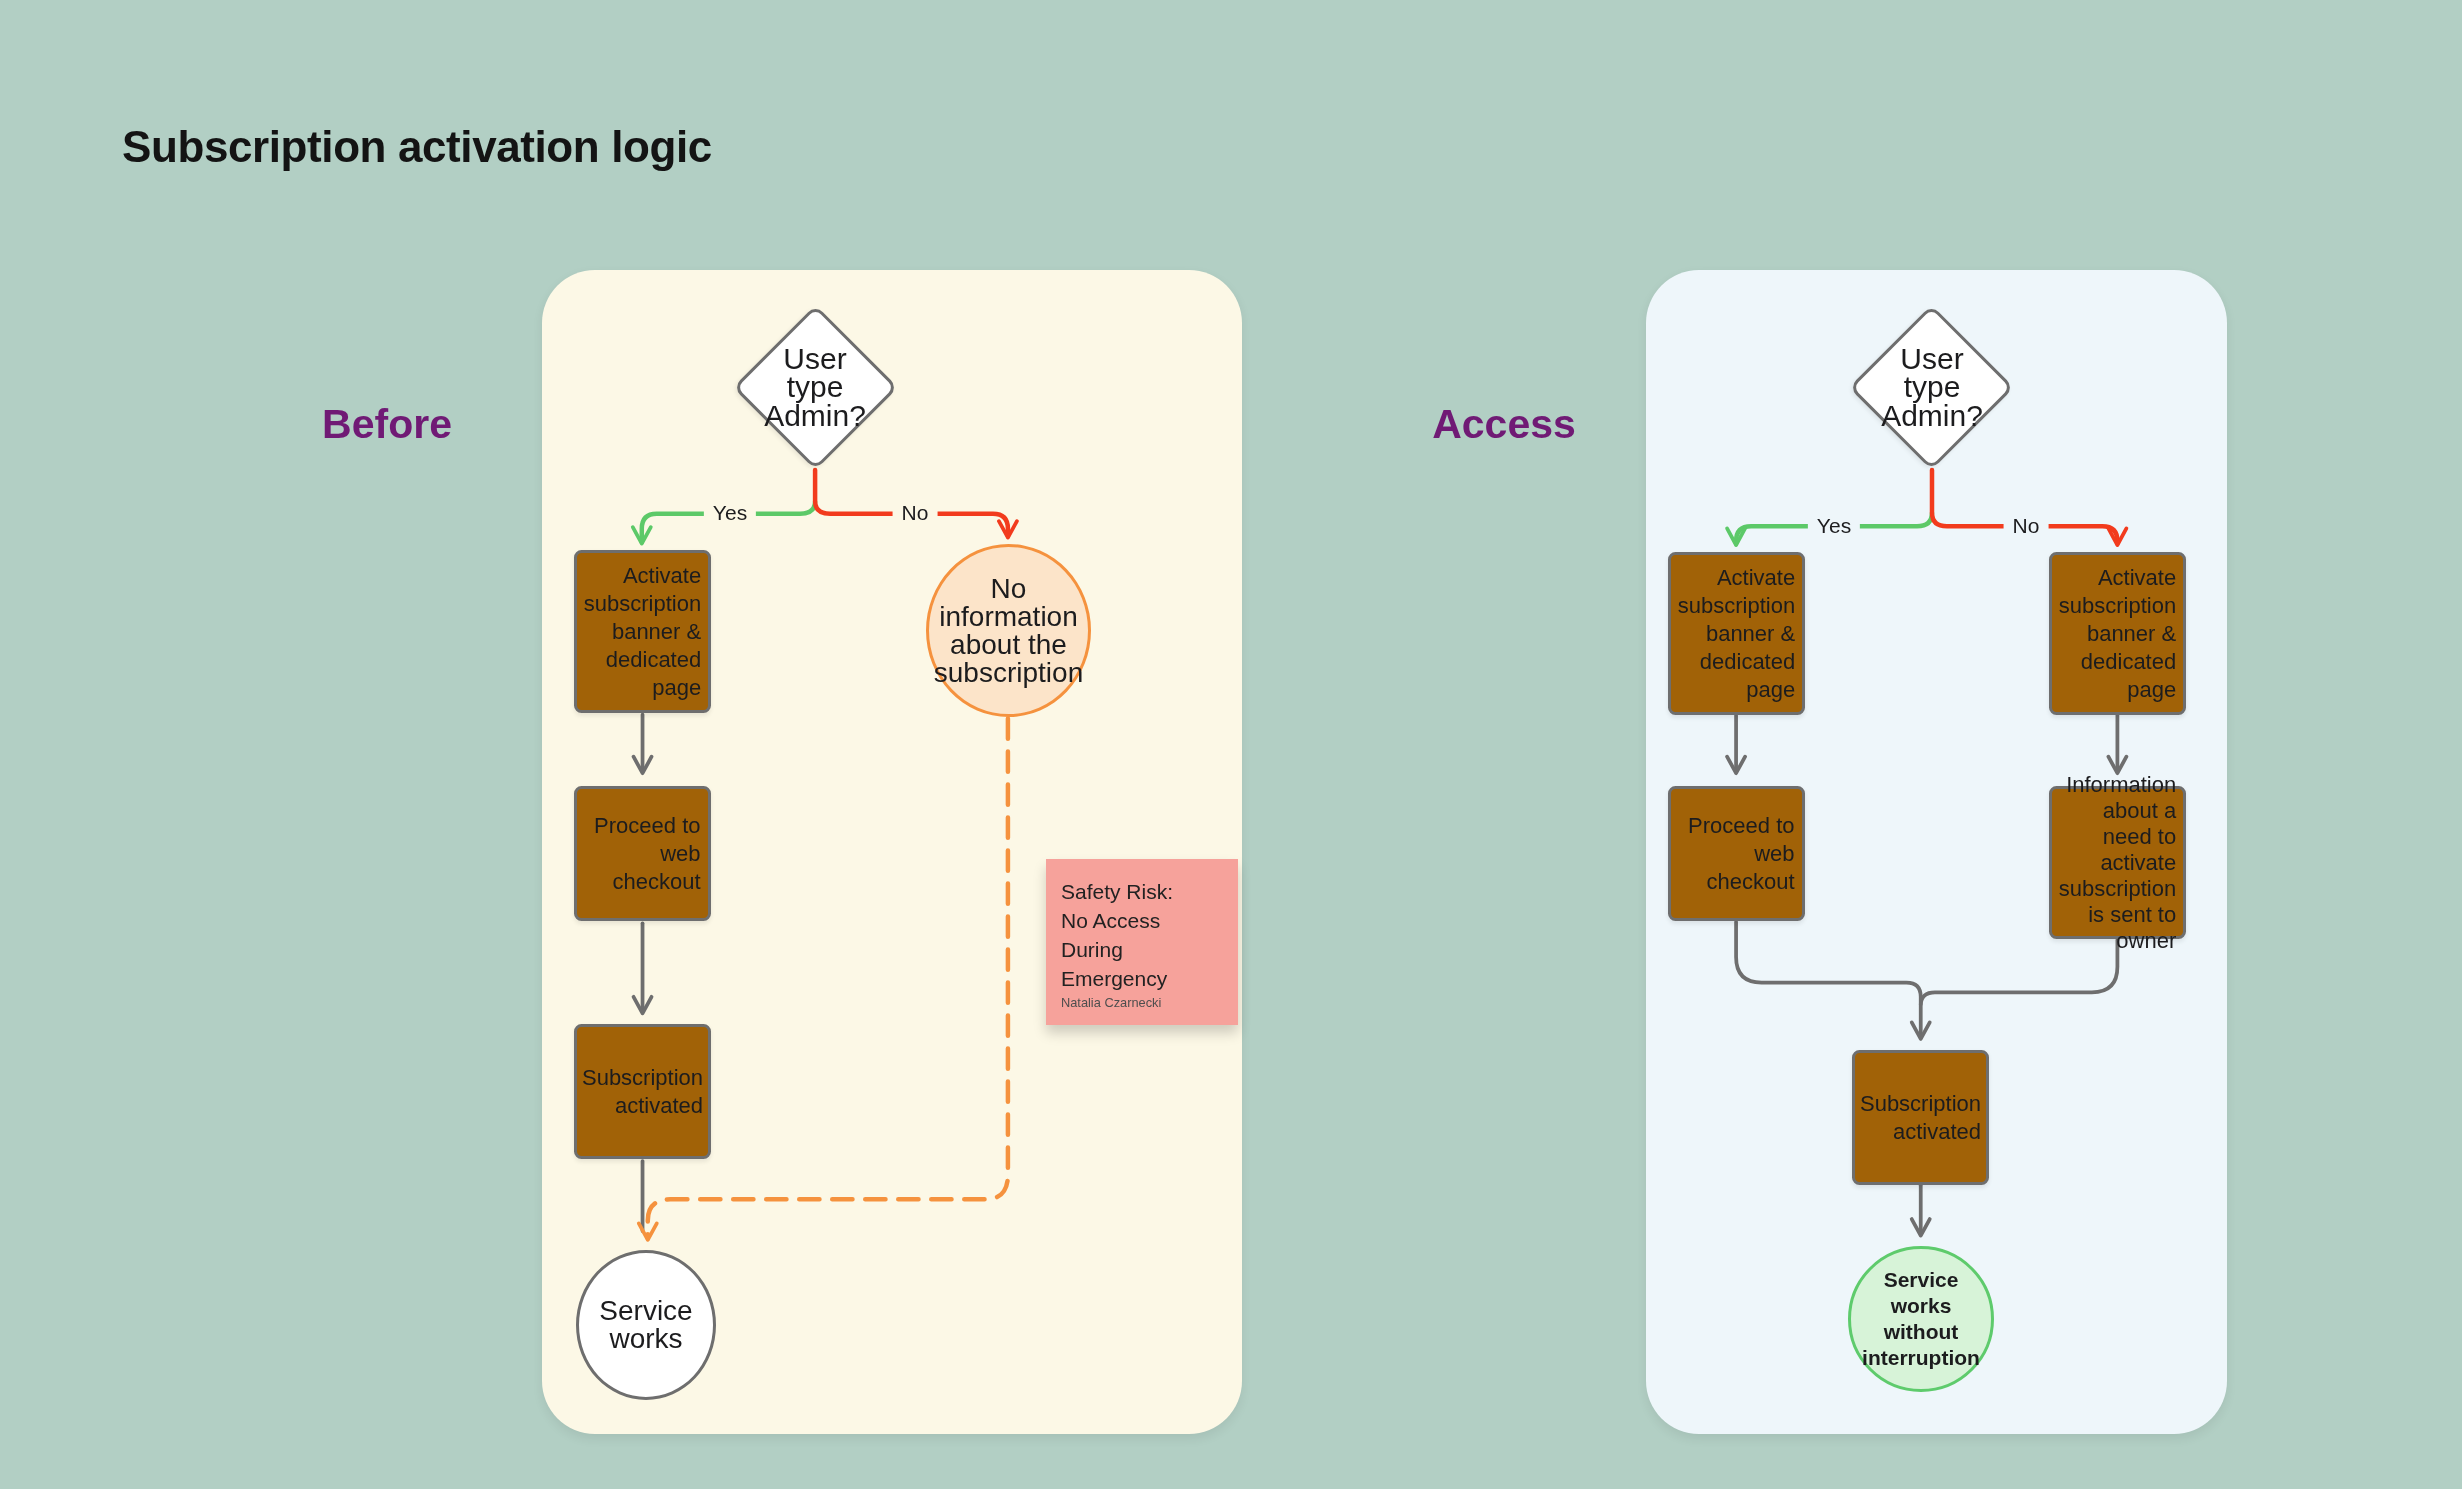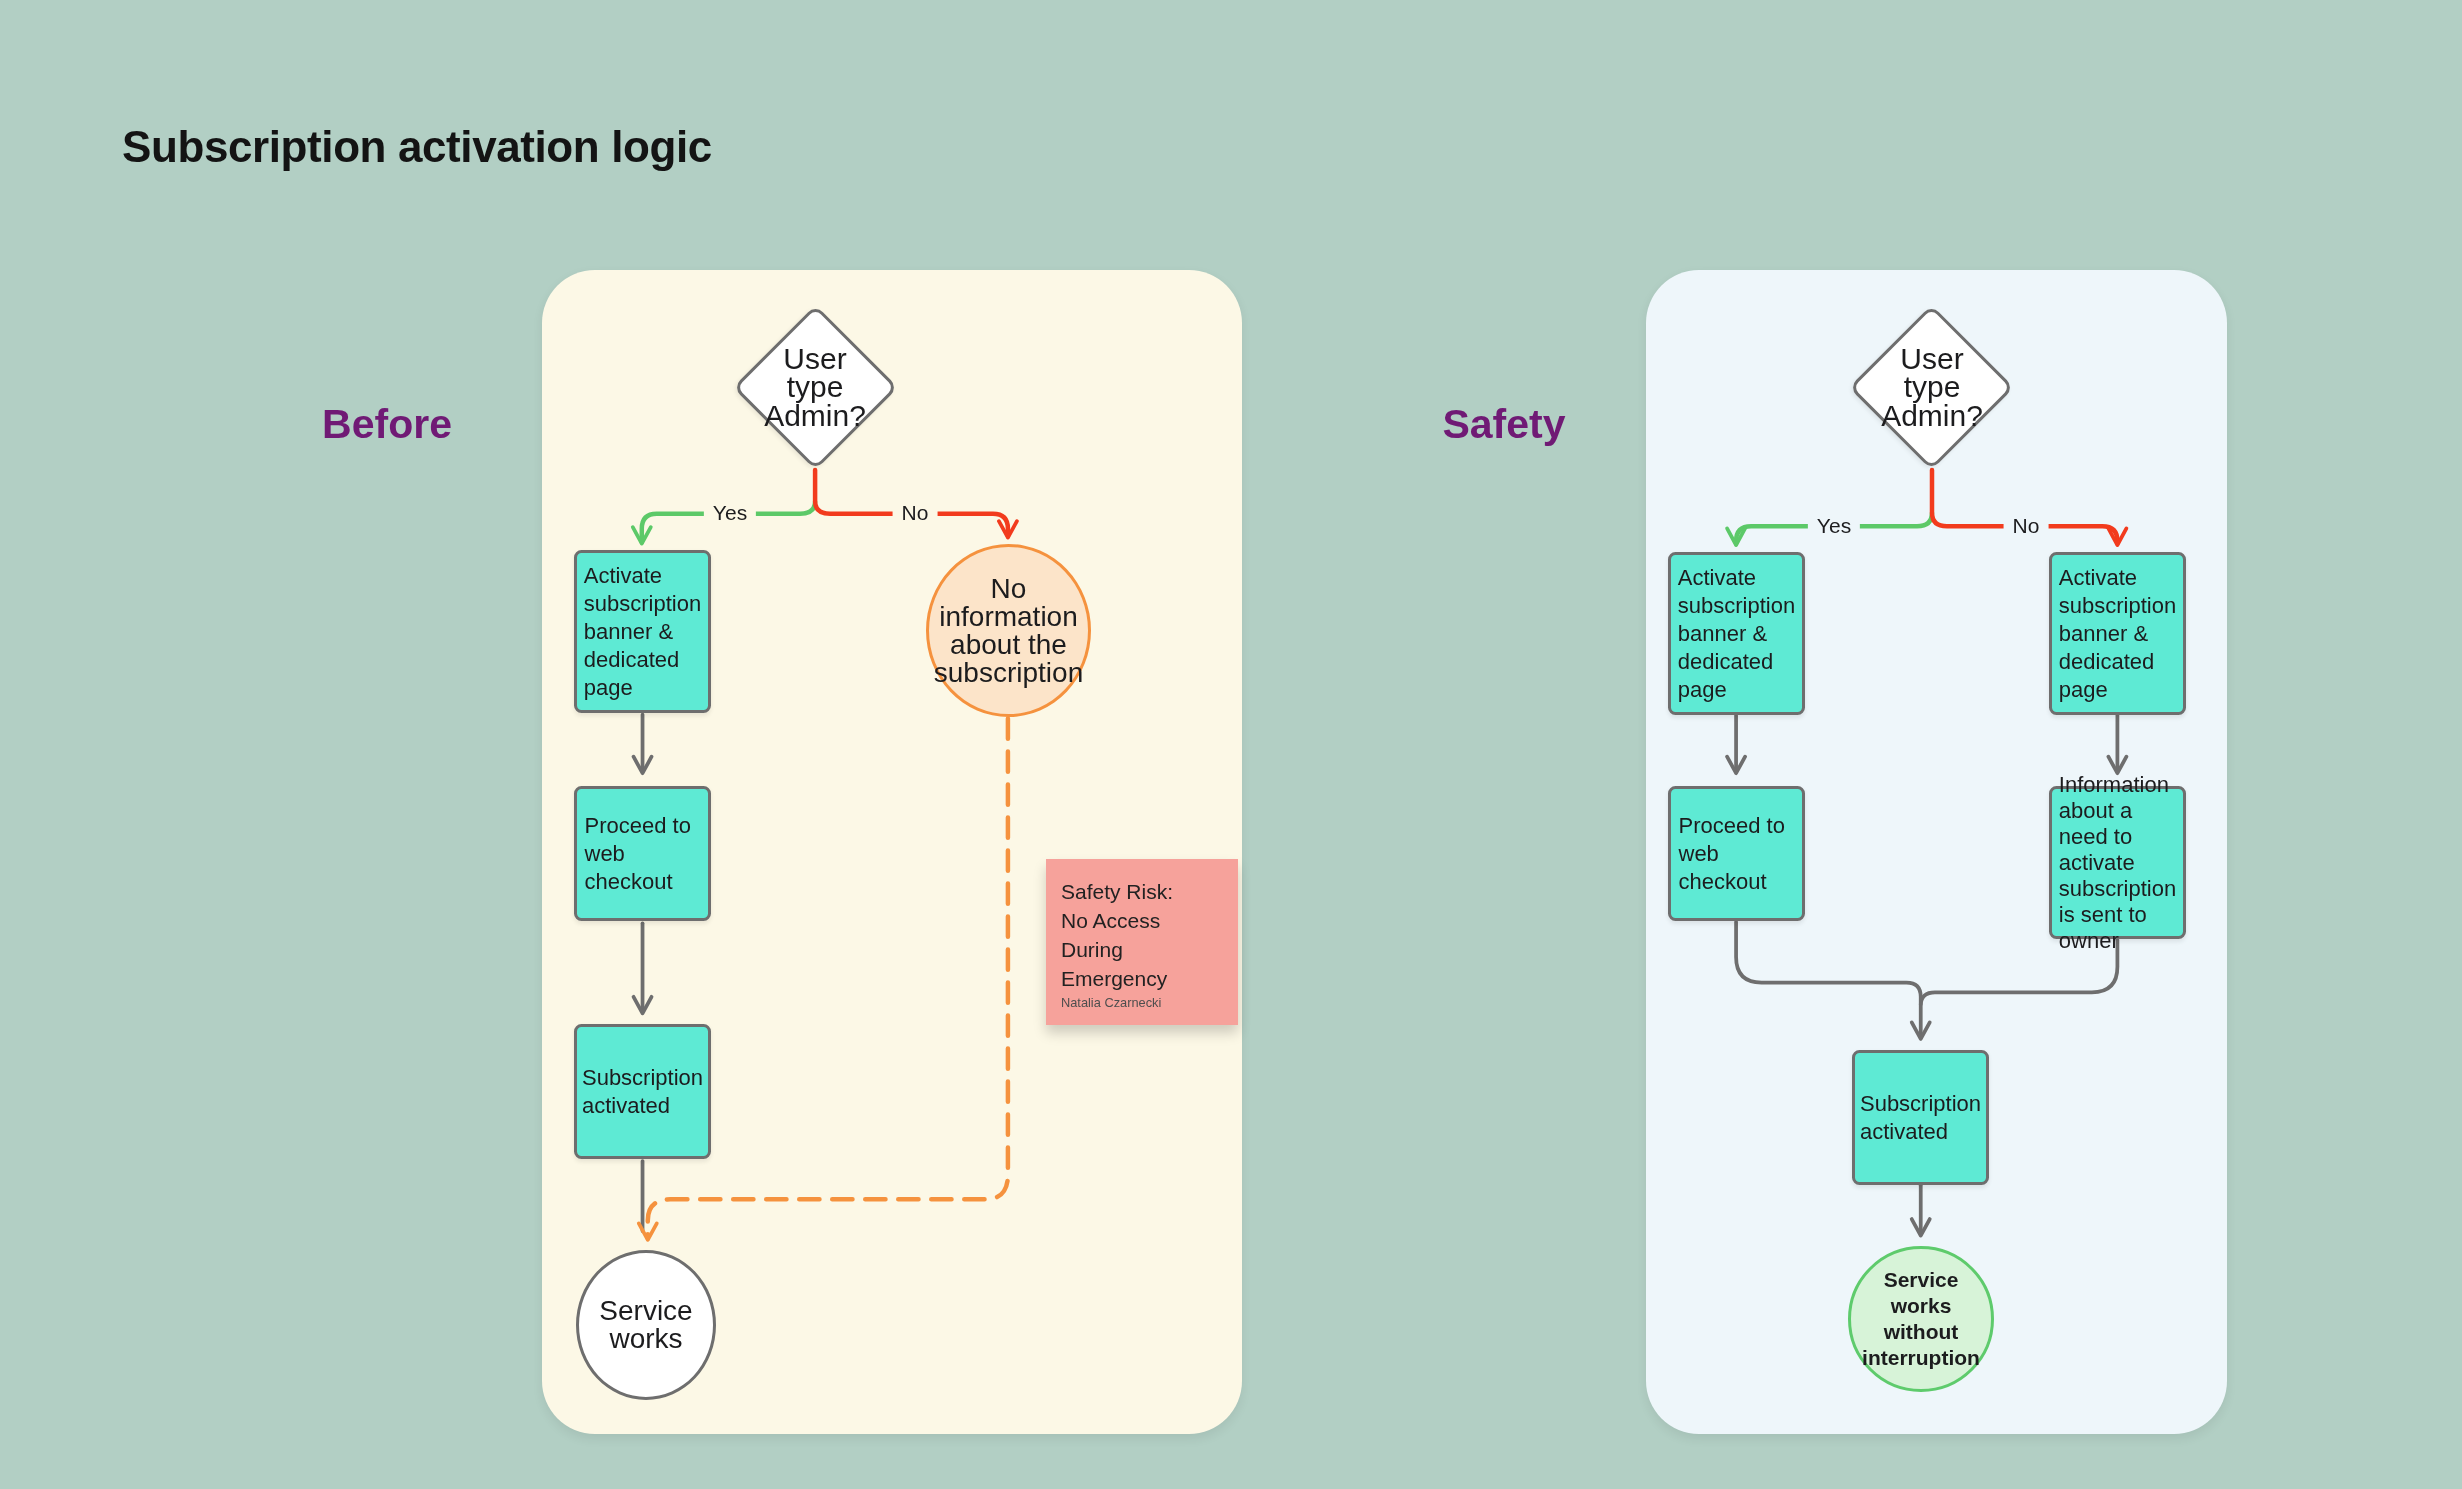--- a/index.html
+++ b/index.html
@@ -14,22 +14,22 @@
 
   .page-title{position:absolute;left:122px;top:122px;font-size:44px;font-weight:700;letter-spacing:-0.4px;color:#141414;}
   .side-label{position:absolute;transform:translate(-50%,-50%);font-size:41px;font-weight:700;color:#701a75;}
 
   .panel{position:absolute;top:270px;height:1164px;border-radius:53px;box-shadow:0 4.5px 10.5px rgba(0,0,0,.07);}
   .panel.before{left:542px;width:700px;background:var(--before_bg);}
   .panel.after{left:1646px;width:581px;background:var(--after_bg);}
 
   .connectors{position:absolute;left:0;top:0;pointer-events:none;}
 
-  .node-box{position:absolute;background:#5eead4;border:3px solid var(--line_gray);border-radius:7.5px;
-    display:flex;align-items:center;justify-content:center;text-align:left;
+  .node-box{position:absolute;background:#a16207;border:3px solid var(--line_gray);border-radius:7.5px;
+    display:flex;align-items:center;justify-content:center;text-align:right;
     font-size:22px;line-height:28px;padding:7.5px;box-shadow:0 2.3px 4.5px rgba(0,0,0,.08);}
   .node-ellipse{position:absolute;border-radius:50%;display:flex;align-items:center;justify-content:center;
     text-align:center;font-size:28px;line-height:28px;padding:10.5px;}
   .ellipse-plain{background:#fff;border:3px solid var(--line_gray);}
   .ellipse-orange{background:var(--orange_fill);border:3.8px solid var(--orange);}
   .ellipse-green{background:var(--ok_fill);border:3.8px solid var(--ok_stroke);font-weight:bold;}
 
   .diamond{position:absolute;width:117px;height:117px;background:#fff;border:3px solid var(--line_gray);
     border-radius:10.5px;transform:rotate(45deg);box-shadow:0 2.3px 4.5px rgba(0,0,0,.08);}
   .diamond-label{position:absolute;display:flex;align-items:center;justify-content:center;text-align:center;
@@ -42,21 +42,21 @@
   .sticky{position:absolute;left:504px;top:589px;width:192px;height:166px;background:var(--sticky_bg);
     padding:18px 15px;box-shadow:0 7.5px 12px rgba(0,0,0,.18);}
   .sticky-title{font-size:21px;line-height:29px;white-space:pre-line;color:#222;}
   .sticky-author{position:absolute;left:15px;bottom:15px;font-size:12.8px;color:#4e4e4e;}
 </style>
 </head>
 <body>
 
 <div class="page-title">Subscription activation logic</div>
 <div class="side-label" style="left:387px;top:424px;">Before</div>
-<div class="side-label" style="left:1504px;top:424px;">Safety</div>
+<div class="side-label" style="left:1504px;top:424px;">Access</div>
 
 <div class="panel before">
   <svg class="connectors" width="700" height="1164" viewBox="0 0 933 1550">
     <defs>
       <marker id="arr-gray" viewBox="0 0 36 36" refX="28" refY="18" markerWidth="36" markerHeight="36" markerUnits="userSpaceOnUse" orient="auto">
         <path d="M8 6 L30 18 L8 30" fill="none" stroke="#6e6e6e" stroke-width="5" stroke-linecap="round" stroke-linejoin="round"></path>
       </marker>
       <marker id="arr-green" viewBox="0 0 36 36" refX="28" refY="18" markerWidth="36" markerHeight="36" markerUnits="userSpaceOnUse" orient="auto">
         <path d="M8 6 L30 18 L8 30" fill="none" stroke="#5cc968" stroke-width="5" stroke-linecap="round" stroke-linejoin="round"></path>
       </marker>

